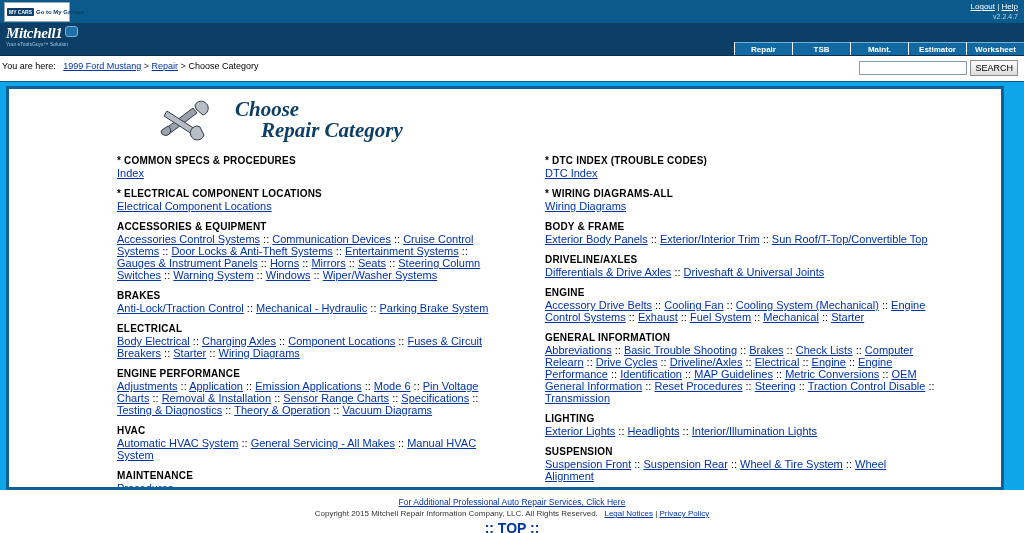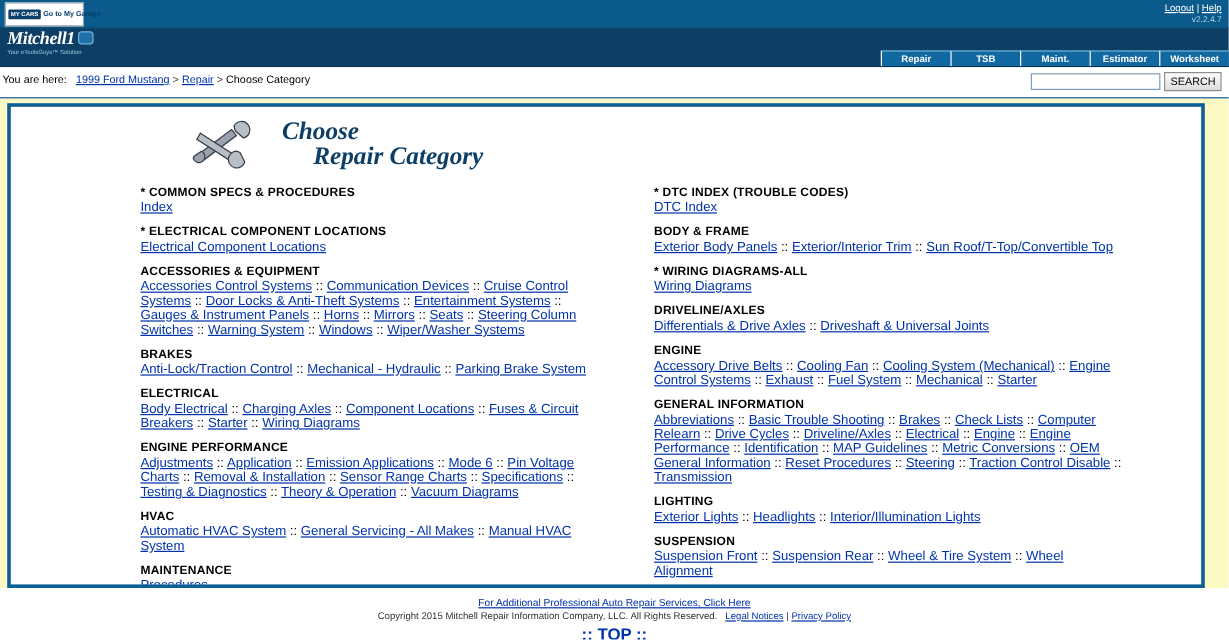--- a/index.html
+++ b/index.html
@@ -125,21 +125,21 @@
     font-size: 9px;
     padding: 0 4px;
     border: 1px solid #8d8d8d;
     background: linear-gradient(#fdfdfd, #dcdcdc);
     cursor: pointer;
   }
 
   
   .framewrap {
     padding: 4px 20px 0 6px;
-    background: #fef9c3;
+    background: #0ea5e9;
   }
   .frame {
     border: 3px solid #0d5f96;
     background: #ffffff;
     height: 404px;
     position: relative;
     overflow: hidden;
   }
   .title-area {
     display: flex; align-items: center;
@@ -297,26 +297,26 @@
             <div class="group-title">MAINTENANCE</div>
             <div class="group-links"><a>Procedures</a></div>
           </div>
         </div>
       <div class="col right">
           <div class="group">
             <div class="group-title">* DTC INDEX (TROUBLE CODES)</div>
             <div class="group-links"><a>DTC Index</a></div>
           </div>
           <div class="group">
+            <div class="group-title">* WIRING DIAGRAMS-ALL</div>
+            <div class="group-links"><a>Wiring Diagrams</a></div>
+          </div>
+          <div class="group">
             <div class="group-title">BODY &amp; FRAME</div>
             <div class="group-links"><a>Exterior Body Panels</a><span class="dsep"> :: </span><a>Exterior/Interior Trim</a><span class="dsep"> :: </span><a>Sun Roof/T-Top/Convertible Top</a></div>
-          </div>
-          <div class="group">
-            <div class="group-title">* WIRING DIAGRAMS-ALL</div>
-            <div class="group-links"><a>Wiring Diagrams</a></div>
           </div>
           <div class="group">
             <div class="group-title">DRIVELINE/AXLES</div>
             <div class="group-links"><a>Differentials &amp; Drive Axles</a><span class="dsep"> :: </span><a>Driveshaft &amp; Universal Joints</a></div>
           </div>
           <div class="group">
             <div class="group-title">ENGINE</div>
             <div class="group-links"><a>Accessory Drive Belts</a><span class="dsep"> :: </span><a>Cooling Fan</a><span class="dsep"> :: </span><a>Cooling System (Mechanical)</a><span class="dsep"> :: </span><a>Engine Control Systems</a><span class="dsep"> :: </span><a>Exhaust</a><span class="dsep"> :: </span><a>Fuel System</a><span class="dsep"> :: </span><a>Mechanical</a><span class="dsep"> :: </span><a>Starter</a></div>
           </div>
           <div class="group">

